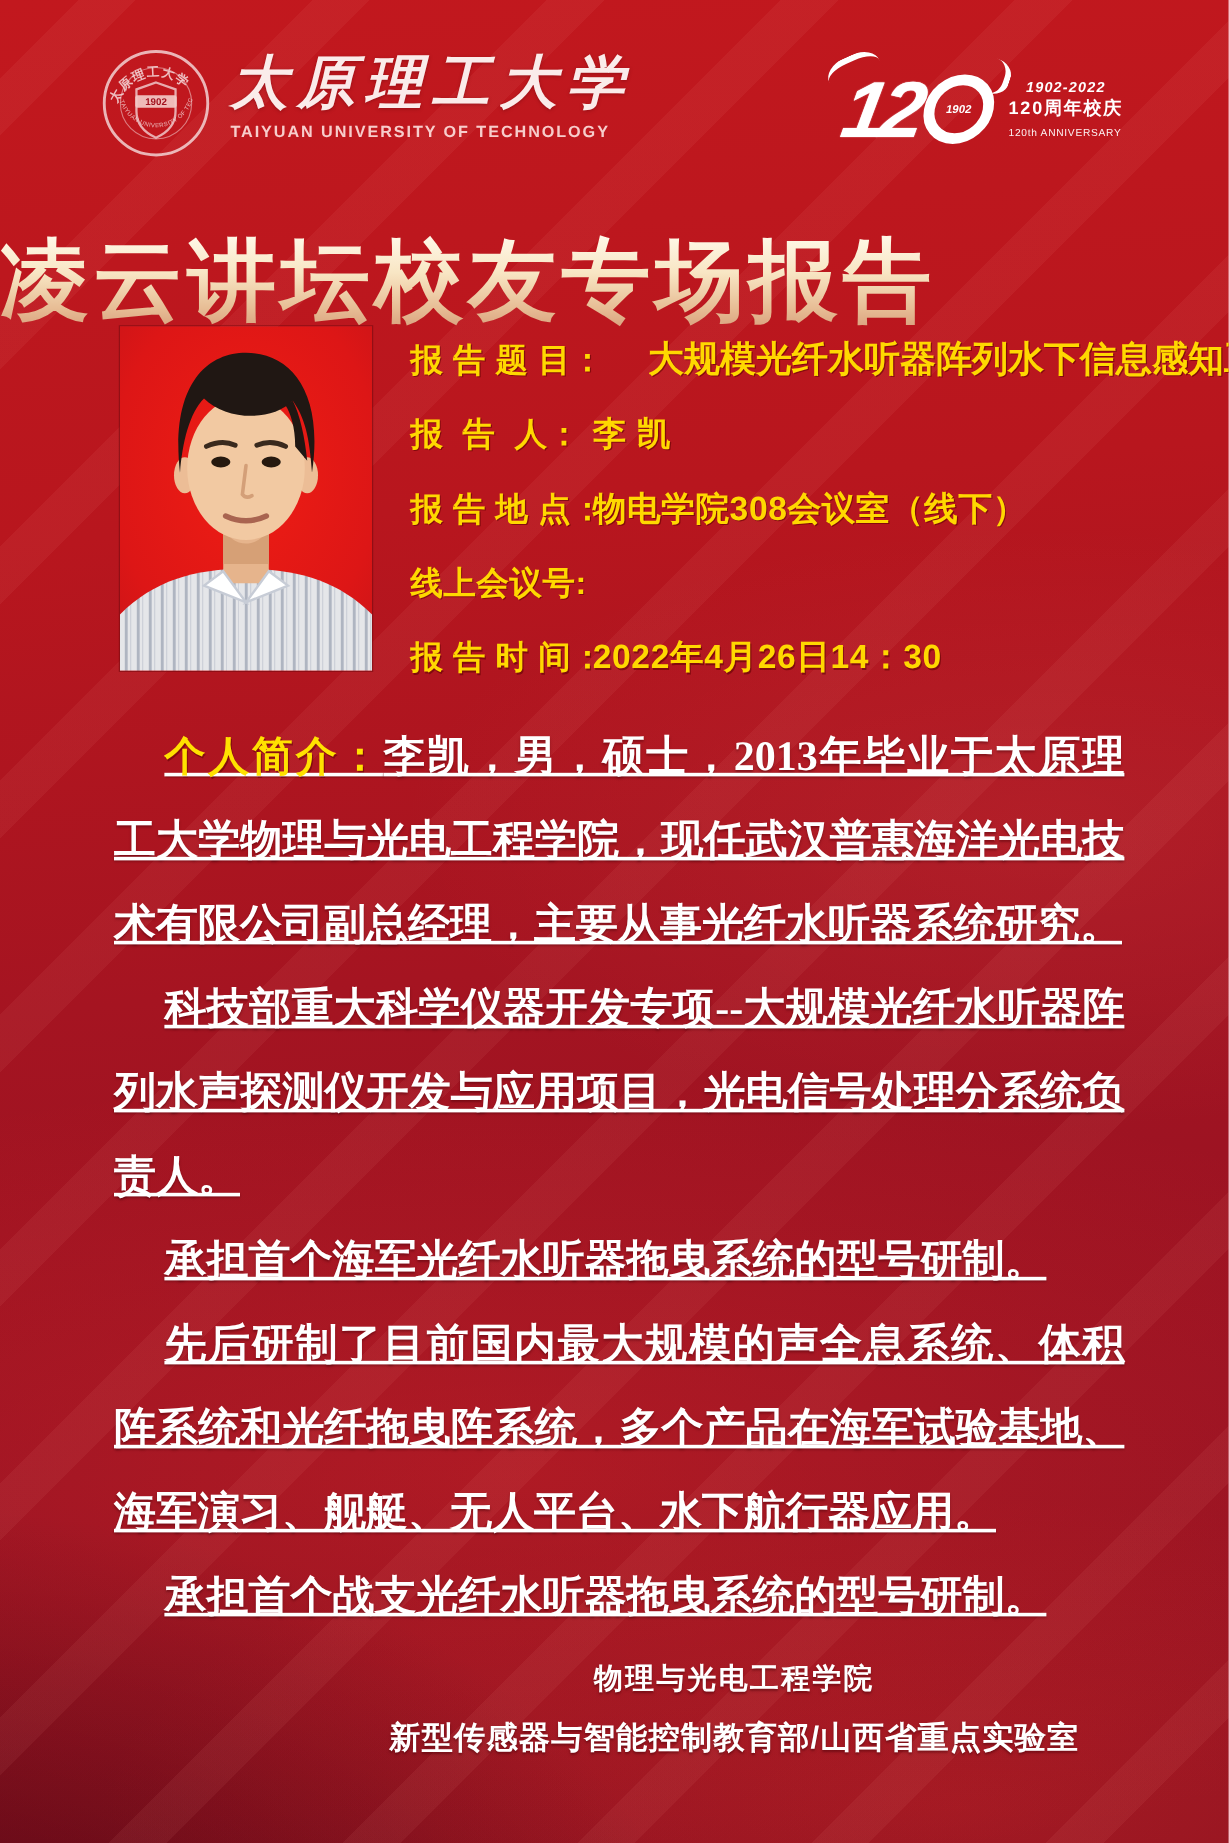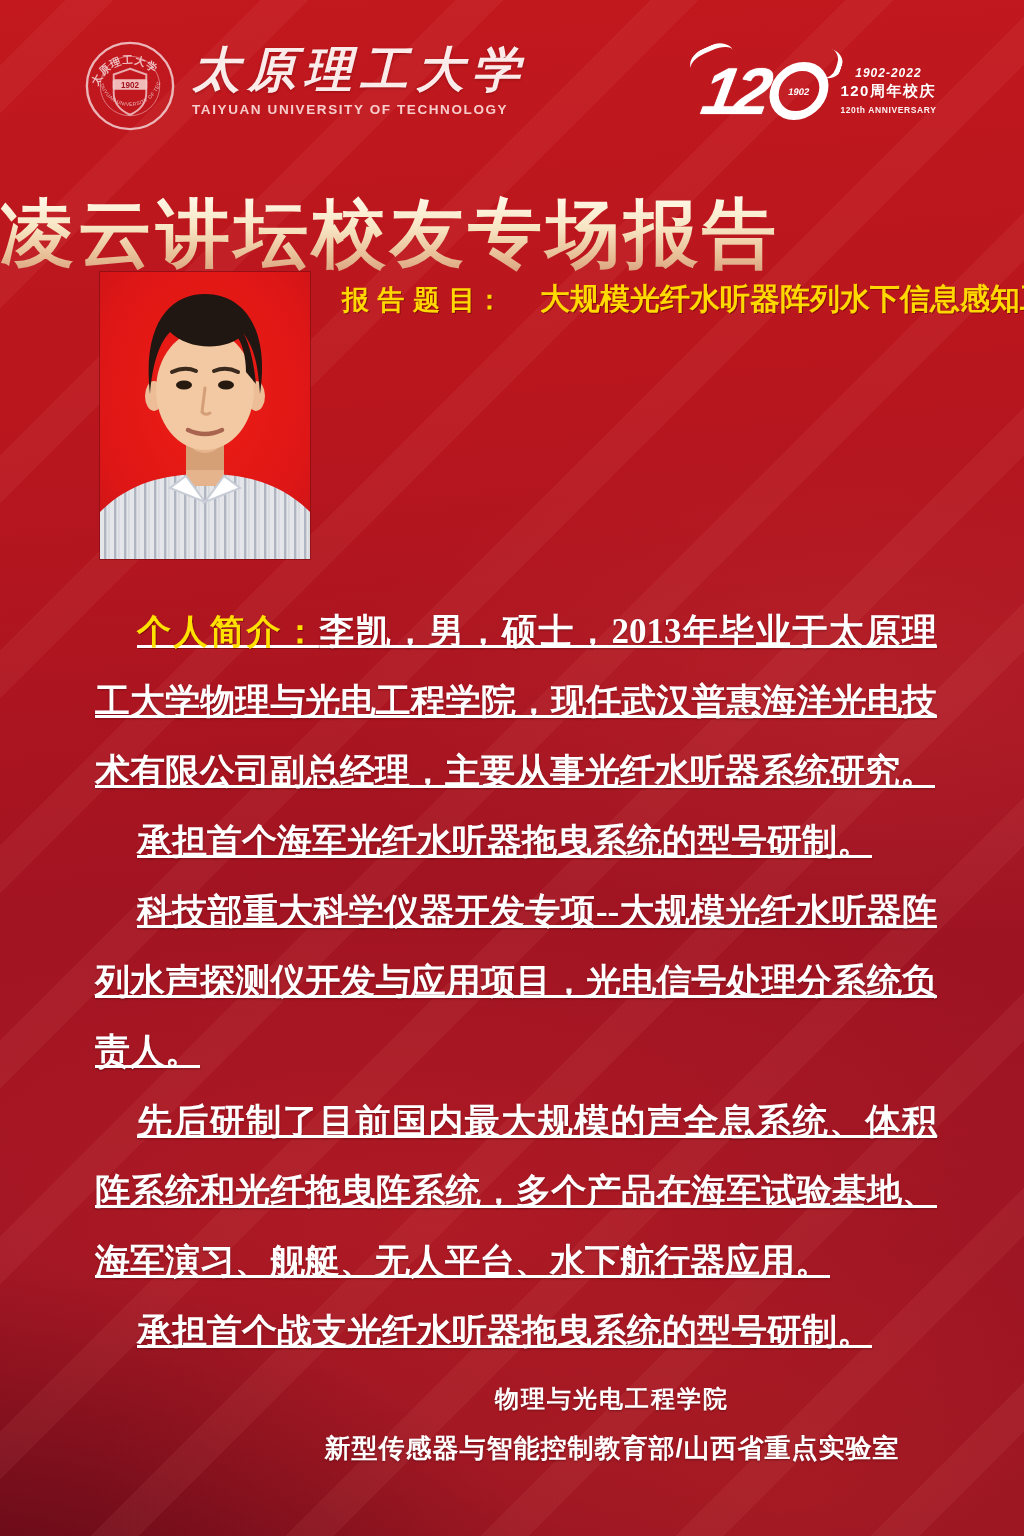--- a/index.html
+++ b/index.html
@@ -48,37 +48,37 @@
     position:absolute;left:-14px;top:-12px;width:46px;height:22px;
     border-top:5px solid #fff;border-radius:50%/60%;transform:rotate(-24deg);
   }
   .tail{
     position:absolute;right:-14px;top:-10px;width:26px;height:30px;
     border-right:5px solid #fff;border-radius:60%/50%;transform:rotate(18deg);
   }
   .anniv-text{line-height:1.15;}
   .anniv-years{font-style:italic;font-weight:900;font-size:12px;letter-spacing:1px;text-align:center;}
   .anniv-cn{font-weight:900;font-size:15px;letter-spacing:1.5px;margin-top:2px;}
-  .anniv-en{font-weight:700;font-size:8.5px;letter-spacing:.6px;margin-top:6px;opacity:.95;}
+  .anniv-en{font-weight:400;font-size:8.5px;letter-spacing:.6px;margin-top:6px;opacity:.95;}
   
   .main-title{
     position:absolute;left:0;top:140px;width:1024px;text-align:left;
     font-size:74px;font-weight:900;letter-spacing:4px;line-height:1.2;
     background:linear-gradient(180deg,#fff8e9 6%,#f8e6c4 42%,#e7bd95 76%,#d69a78 100%);
     -webkit-background-clip:text;background-clip:text;color:transparent;
   }
   
   .photo{
     position:absolute;left:100px;top:272px;width:210px;height:287px;
     box-shadow:0 0 0 1px rgba(120,10,15,.6);
   }
   .photo svg{display:block;}
   .info{
     position:absolute;left:342px;top:282px;width:668px;
-    display:flex;gap:16px;
+    display:flex;flex-direction:column;gap:26px;
   }
   .info-row{display:flex;align-items:baseline;}
   .info-label{
     flex:none;width:152px;font-size:27px;font-weight:900;color:#ffd800;
     white-space:pre;letter-spacing:.5px;
     text-shadow:1px 1px 0 rgba(90,0,0,.55);
   }
   .info-value{
     font-size:28px;font-weight:900;color:#ffd800;letter-spacing:.5px;line-height:32px;
     text-shadow:1px 1px 0 rgba(90,0,0,.55);white-space:nowrap;
@@ -216,22 +216,22 @@
       <span class="info-label">线上会议号:</span>
     </div>
     <div class="info-row">
       <span class="info-label">报 告 时 间：</span>
       <span class="info-value">2022年4月26日14：30</span>
     </div>
   </div>
 
   <div class="bio">
     <p><span class="intro-label">个人简介：</span><span>李凯，男，硕士，2013年毕业于太原理工大学物理与光电工程学院，现任武汉普惠海洋光电技术有限公司副总经理，主要从事光纤水听器系统研究。</span></p>
+    <p>科技部重大科学仪器开发专项--大规模光纤水听器阵列水声探测仪开发与应用项目，光电信号处理分系统负责人。</p>
     <p>承担首个海军光纤水听器拖曳系统的型号研制。</p>
-    <p>科技部重大科学仪器开发专项--大规模光纤水听器阵列水声探测仪开发与应用项目，光电信号处理分系统负责人。</p>
     <p>先后研制了目前国内最大规模的声全息系统、体积阵系统和光纤拖曳阵系统，多个产品在海军试验基地、海军演习、舰艇、无人平台、水下航行器应用。</p>
     <p>承担首个战支光纤水听器拖曳系统的型号研制。</p>
   </div>
 
   <div class="footer">
     <div class="footer-line1">物理与光电工程学院</div>
     <div class="footer-line2">新型传感器与智能控制教育部/山西省重点实验室</div>
   </div>
 
 </div>

